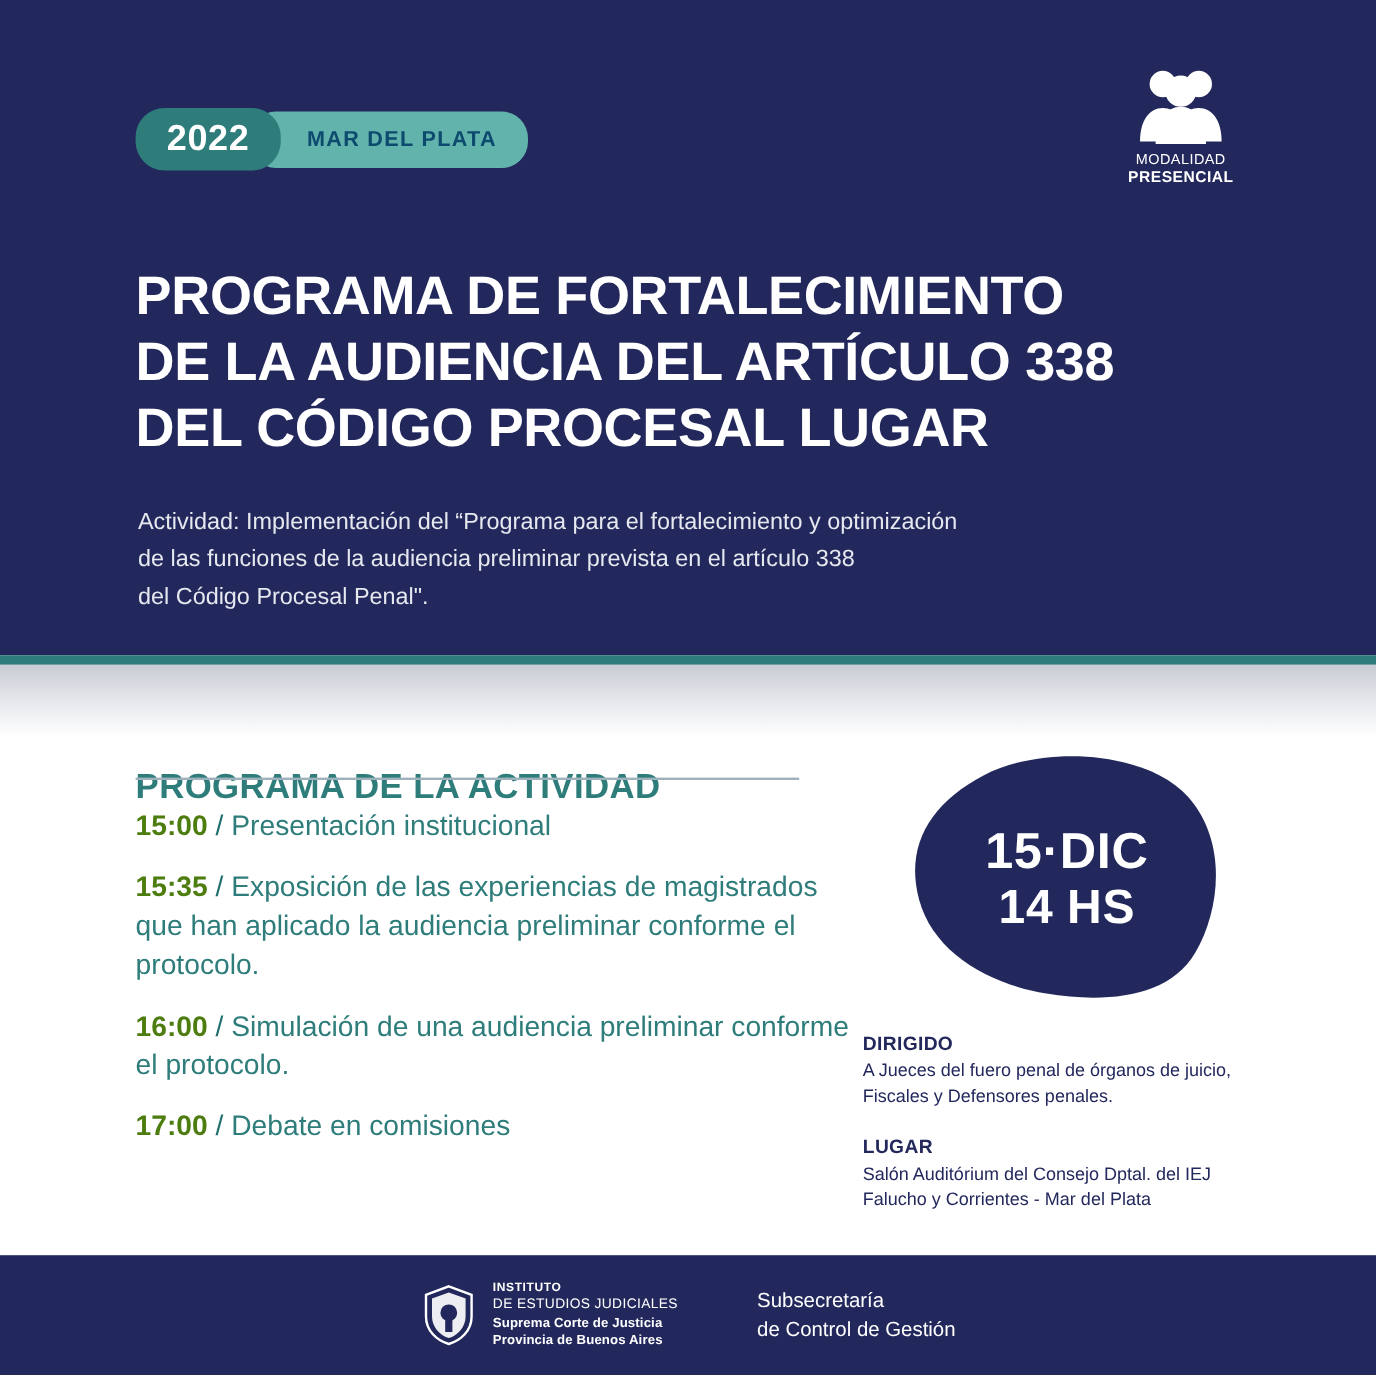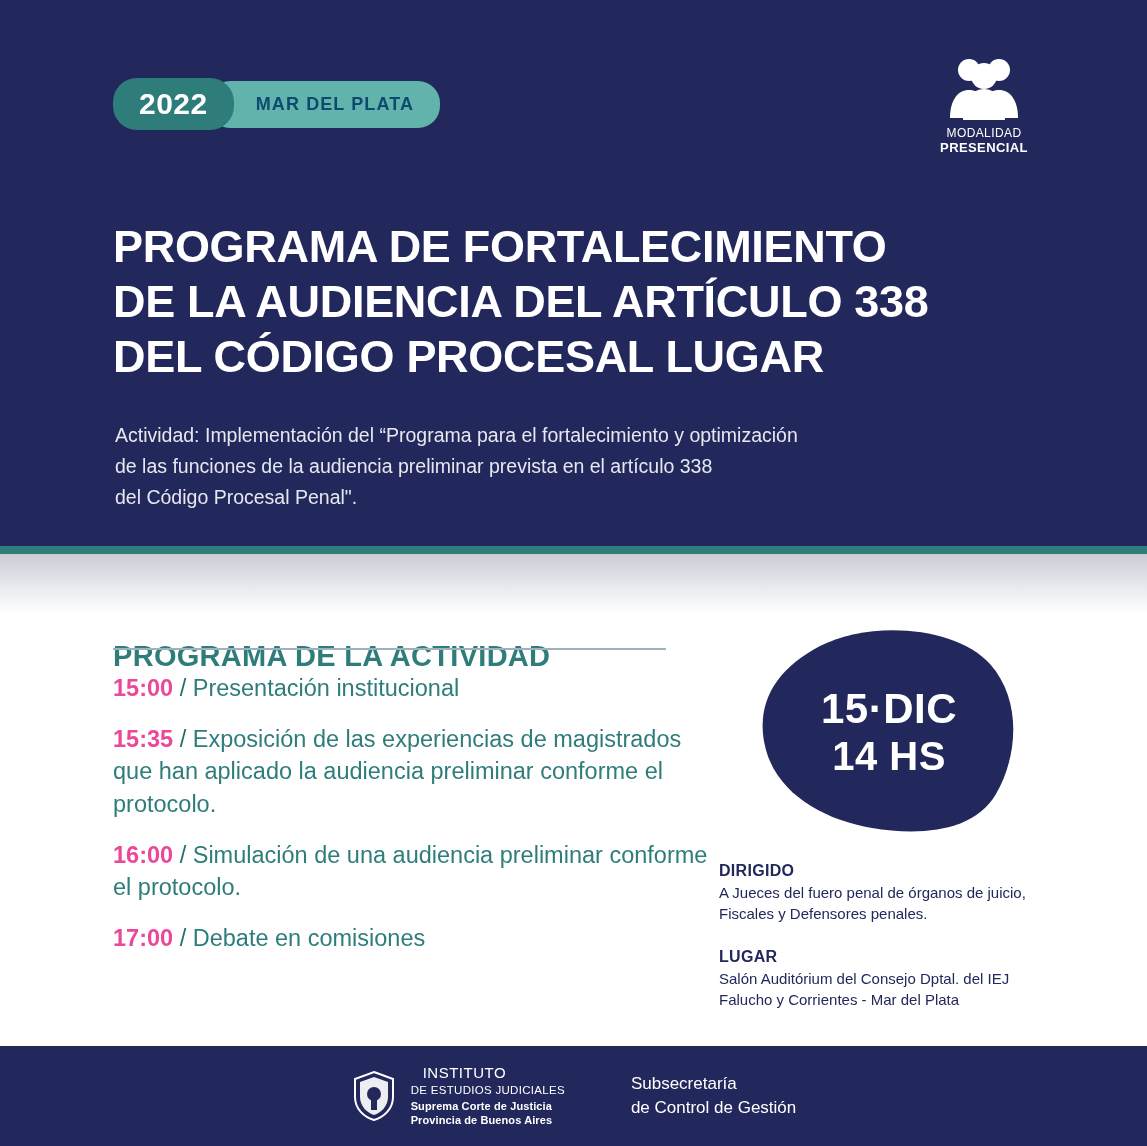--- a/index.html
+++ b/index.html
@@ -42,21 +42,21 @@
     left: 0; top: 554px;
     width: 1147px;
     height: 60px;
     background: linear-gradient(180deg, #c9ccd4 0%, #e8eaee 55%, #ffffff 100%);
   }
 
   
   .pill-row {
     position: absolute;
     left: 113px;
-    top: 78px;
+    top: 90px;
     display: flex;
     align-items: center;
   }
   .pill-city {
     position: relative;
     margin-left: -26px;
     background: #63b3ad;
     color: #0c4a6e;
     font-size: 18px;
     font-weight: bold;
@@ -151,21 +151,21 @@
   }
   .agenda-item {
     margin-bottom: 18px;
     font-size: 23.5px;
     line-height: 1.39;
     color: #2e7d7b;
     font-weight: normal;
   }
   .agenda-item .t {
     font-weight: bold;
-    color: #ec4899;
+    color: #4d7c0f;
   }
   .agenda-item .sep {
     color: #1f6f6d;
     font-weight: normal;
   }
 
   .resolucion {
     position: absolute;
     left: 104px;
     top: 966px;
@@ -243,21 +243,21 @@
     gap: 14px;
   }
   .crest {
     width: 46px;
     height: 52px;
   }
   .iej-text {
     color: #ffffff;
     line-height: 1.24;
   }
-  .iej-l1 { font-size: 15px; letter-spacing: 0.5px; font-weight: normal; margin-left: 12px;}
+  .iej-l1 { font-size: 10px; letter-spacing: 0.5px; font-weight: bold;}
   .iej-l2 { font-size: 11.5px; letter-spacing: 0.3px; font-weight: normal; }
   .iej-l3 { font-size: 11px; font-weight: bold; letter-spacing: 0.1px; margin-top: 3px;}
   .iej-l4 { font-size: 11px; font-weight: bold; letter-spacing: 0.1px; }
   .subsec {
     color: #ffffff;
     font-size: 17px;
     line-height: 1.4;
     margin-left: 52px;
     font-weight: normal;
   }

